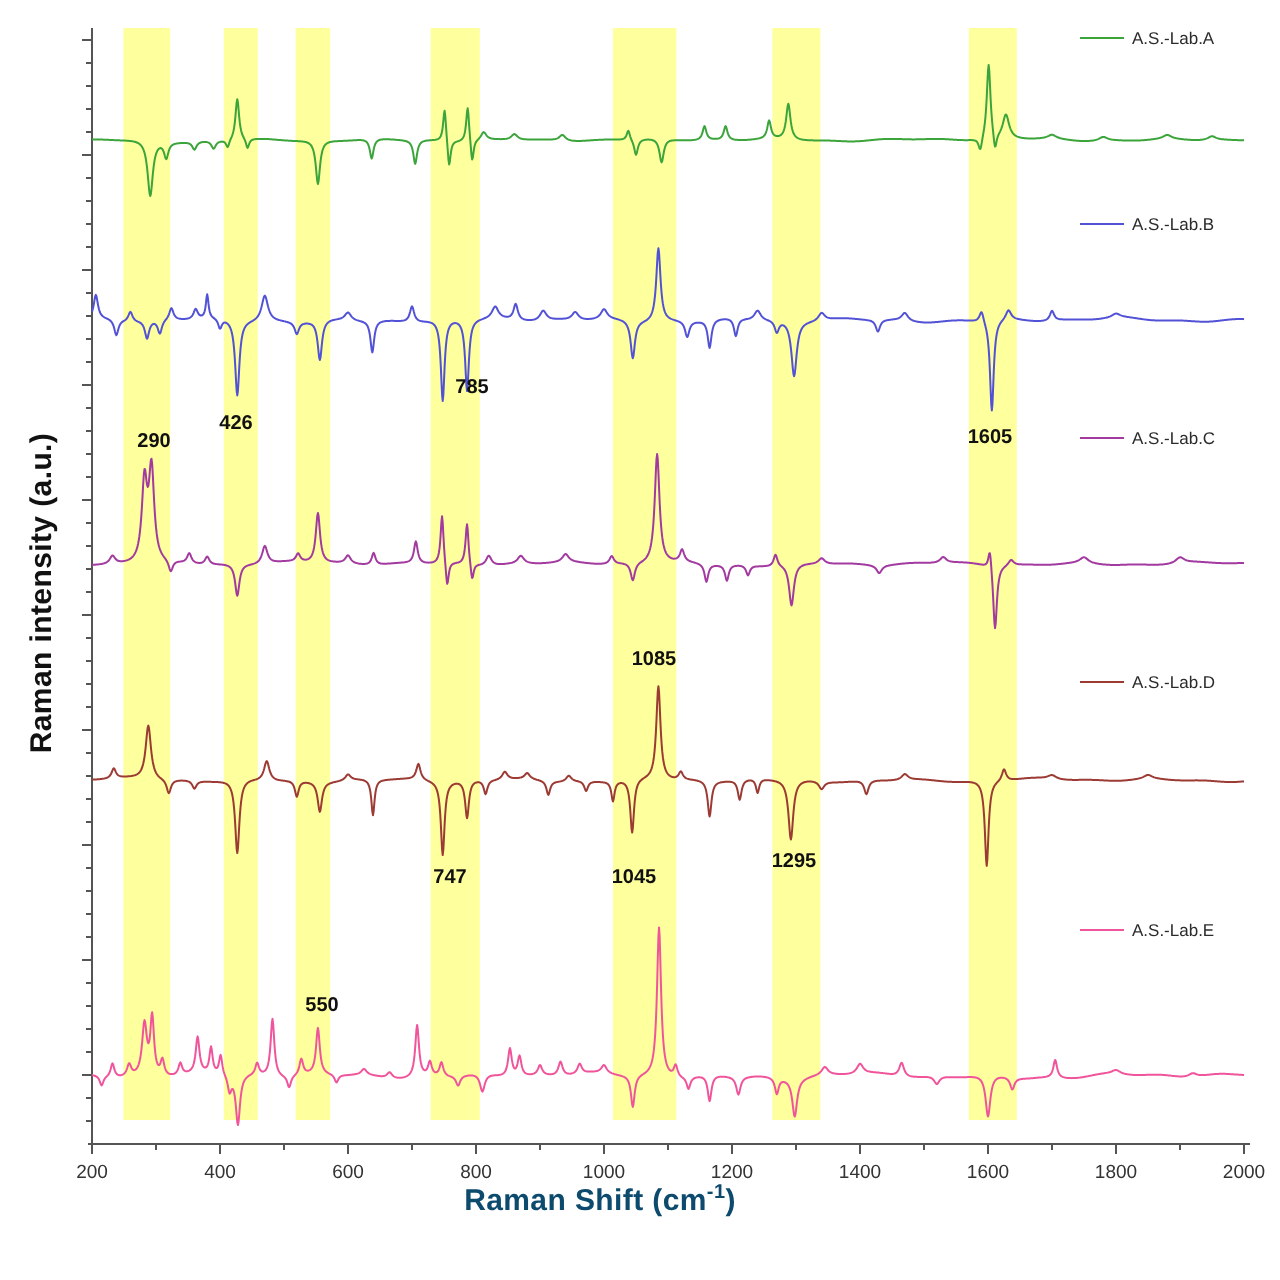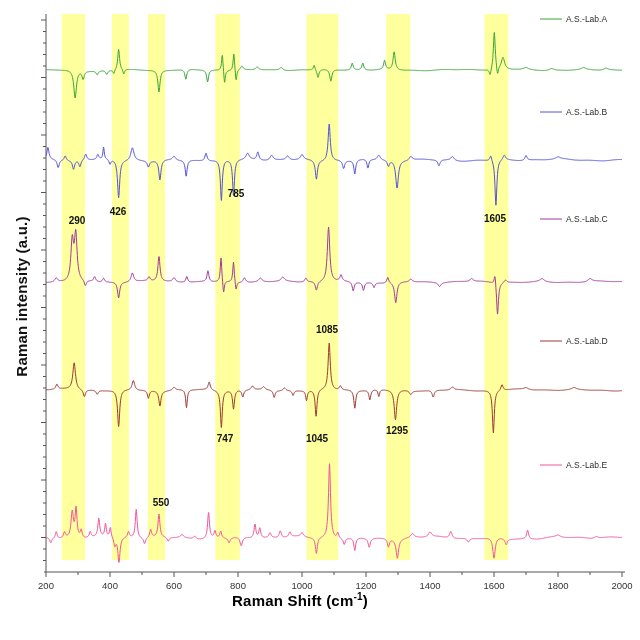--- a/index.html
+++ b/index.html
@@ -1,20 +1,20 @@
 <!DOCTYPE html>
 <html><head>
 <meta charset="utf-8">
 <style>
   html,body{margin:0;padding:0;background:#fff;}
   .stage{position:relative;width:640px;height:640px;background:#ffffff;overflow:hidden;
          font-family:"Liberation Sans", sans-serif;}
   #plot{position:absolute;left:0;top:0;}
   .axis-title-x{position:absolute;left:170px;top:591px;width:260px;text-align:center;
-         font-size:15px;font-weight:bold;color:#000000;letter-spacing:0.2px;}
+         font-size:15px;font-weight:bold;color:#0c4a6e;letter-spacing:0.2px;}
   .axis-title-x sup{font-size:10px;font-weight:bold;}
   .axis-title-y{position:absolute;left:-99px;top:288px;width:240px;text-align:center;
          font-size:15px;font-weight:bold;color:#111;transform:rotate(-90deg);
          transform-origin:center center;letter-spacing:0.2px;}
 </style>
 </head>
 <body>
 
 <div class="stage">
   <svg id="plot" width="640" height="640" viewBox="0 0 640 640" xmlns="http://www.w3.org/2000/svg">

